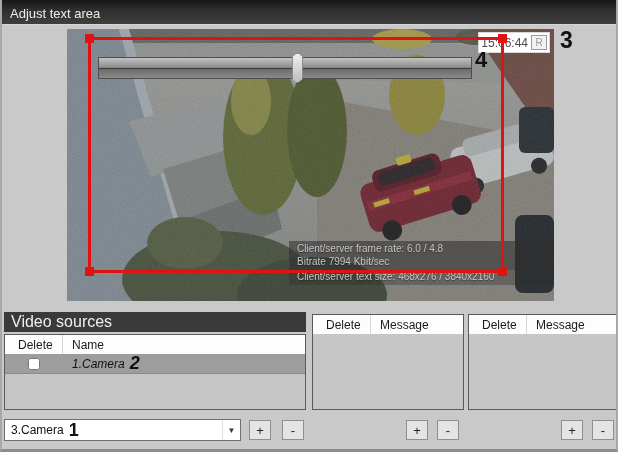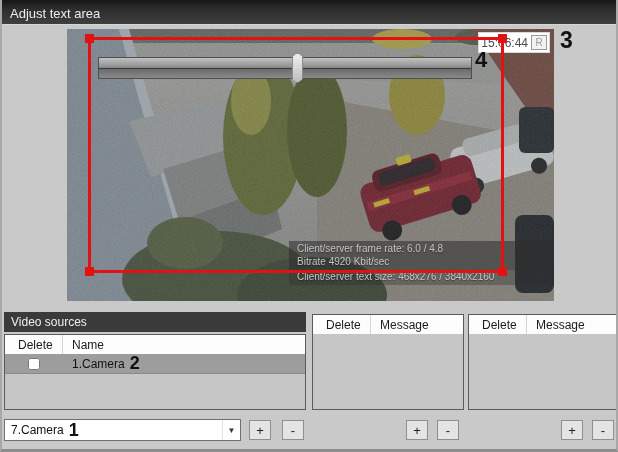--- a/index.html
+++ b/index.html
@@ -79,35 +79,35 @@
   
   .panels{
     position:absolute;left:2px;top:312px;width:614px;height:134px;
     display:flex;
   }
   .panel{display:flex;flex-direction:column;box-sizing:border-box;}
   .panel-vs{width:302px;margin-right:6px;}
   .panel-bw{width:152px;margin-right:4px;}
   .panel-ew{width:150px;}
   .panel-header{
-    height:20px;background:#3a3a3a;color:#efefef;font-size:12px;line-height:20px;
+    height:20px;background:#3a3a3a;color:#efefef;font-size:16px;line-height:20px;
     padding-left:7px;flex:0 0 auto;
   }
   .panel-table{
     flex:1 1 auto;margin-top:2px;border:1px solid #5a5a5a;background:#c6c6c6;
     display:flex;flex-direction:column;overflow:hidden;
   }
   .thead{display:flex;height:19px;background:#fdfdfd;flex:0 0 auto;font-size:12px;color:#1a1a1a;}
   .th{display:flex;align-items:center;box-sizing:border-box;}
   .th-delete{width:58px;padding-left:13px;border-right:1px solid #d5d5d5;}
   .th-second{flex:1;padding-left:9px;}
   .trow{display:flex;height:19px;align-items:center;font-size:12px;color:#111;}
   .trow.selected{background:#9d9d9d;border-bottom:1px solid #8a8a8a;}
   .cell-delete{width:58px;display:flex;justify-content:center;box-sizing:border-box;}
-  .cell-name{flex:1;padding-left:9px;display:flex;align-items:center;}
+  .cell-name{flex:1;padding-left:9px;display:flex;align-items:center;font-style:italic;}
   .row-checkbox{width:12px;height:12px;margin:0;}
   .panel-controls{
     flex:0 0 auto;height:32px;display:flex;align-items:center;padding-top:4px;
   }
   .small-btn{
     width:22px;height:20px;background:#e4e4e4;border:1px solid #8f8f8f;color:#222;
     font-size:13px;line-height:1;display:flex;align-items:center;justify-content:center;
     box-sizing:border-box;
   }
   .combo{
@@ -192,21 +192,21 @@
       <circle cx="316" cy="192" r="10" fill="#1b1b1f"></circle>
       <circle cx="390" cy="188" r="10" fill="#1b1b1f"></circle>
     </g>
 
     <rect x="0" y="0" width="487" height="272" filter="url(#noise)" opacity="0.28"></rect>
   </svg>
 
   <div class="stats-band1"></div>
   <div class="stats-band2"></div>
   <div class="stat-line" style="top:214px">Client/server frame rate: 6.0 / 4.8</div>
-  <div class="stat-line" style="top:227px">Bitrate 4920 Kbit/sec</div>
+  <div class="stat-line" style="top:227px">Bitrate 7994 Kbit/sec</div>
   <div class="stat-line" style="top:242px">Client/server text size: 468x276 / 3840x2160</div>
 
   <div class="timestamp-box">
     <span class="timestamp-text">15:06:44</span>
     <span class="r-button">R</span>
   </div>
 
   <div class="slider-track"></div>
   <div class="slider-thumb"></div>
 
@@ -237,21 +237,21 @@
         </div>
         <div class="cell-name">
           <span>1.Camera</span>
           <span class="inline-callout">2</span>
         </div>
       </div>
       <div class="grow"></div>
     </div>
     <div class="panel-controls">
       <div class="combo">
-        <span>7.Camera</span>
+        <span>3.Camera</span>
         <span class="inline-callout">1</span>
         <span class="combo-arrow">
             <span>▼</span>
           </span>
       </div>
       <div class="controls-right">
         <div class="small-btn">+</div>
         <div class="small-btn">-</div>
       </div>
     </div>

